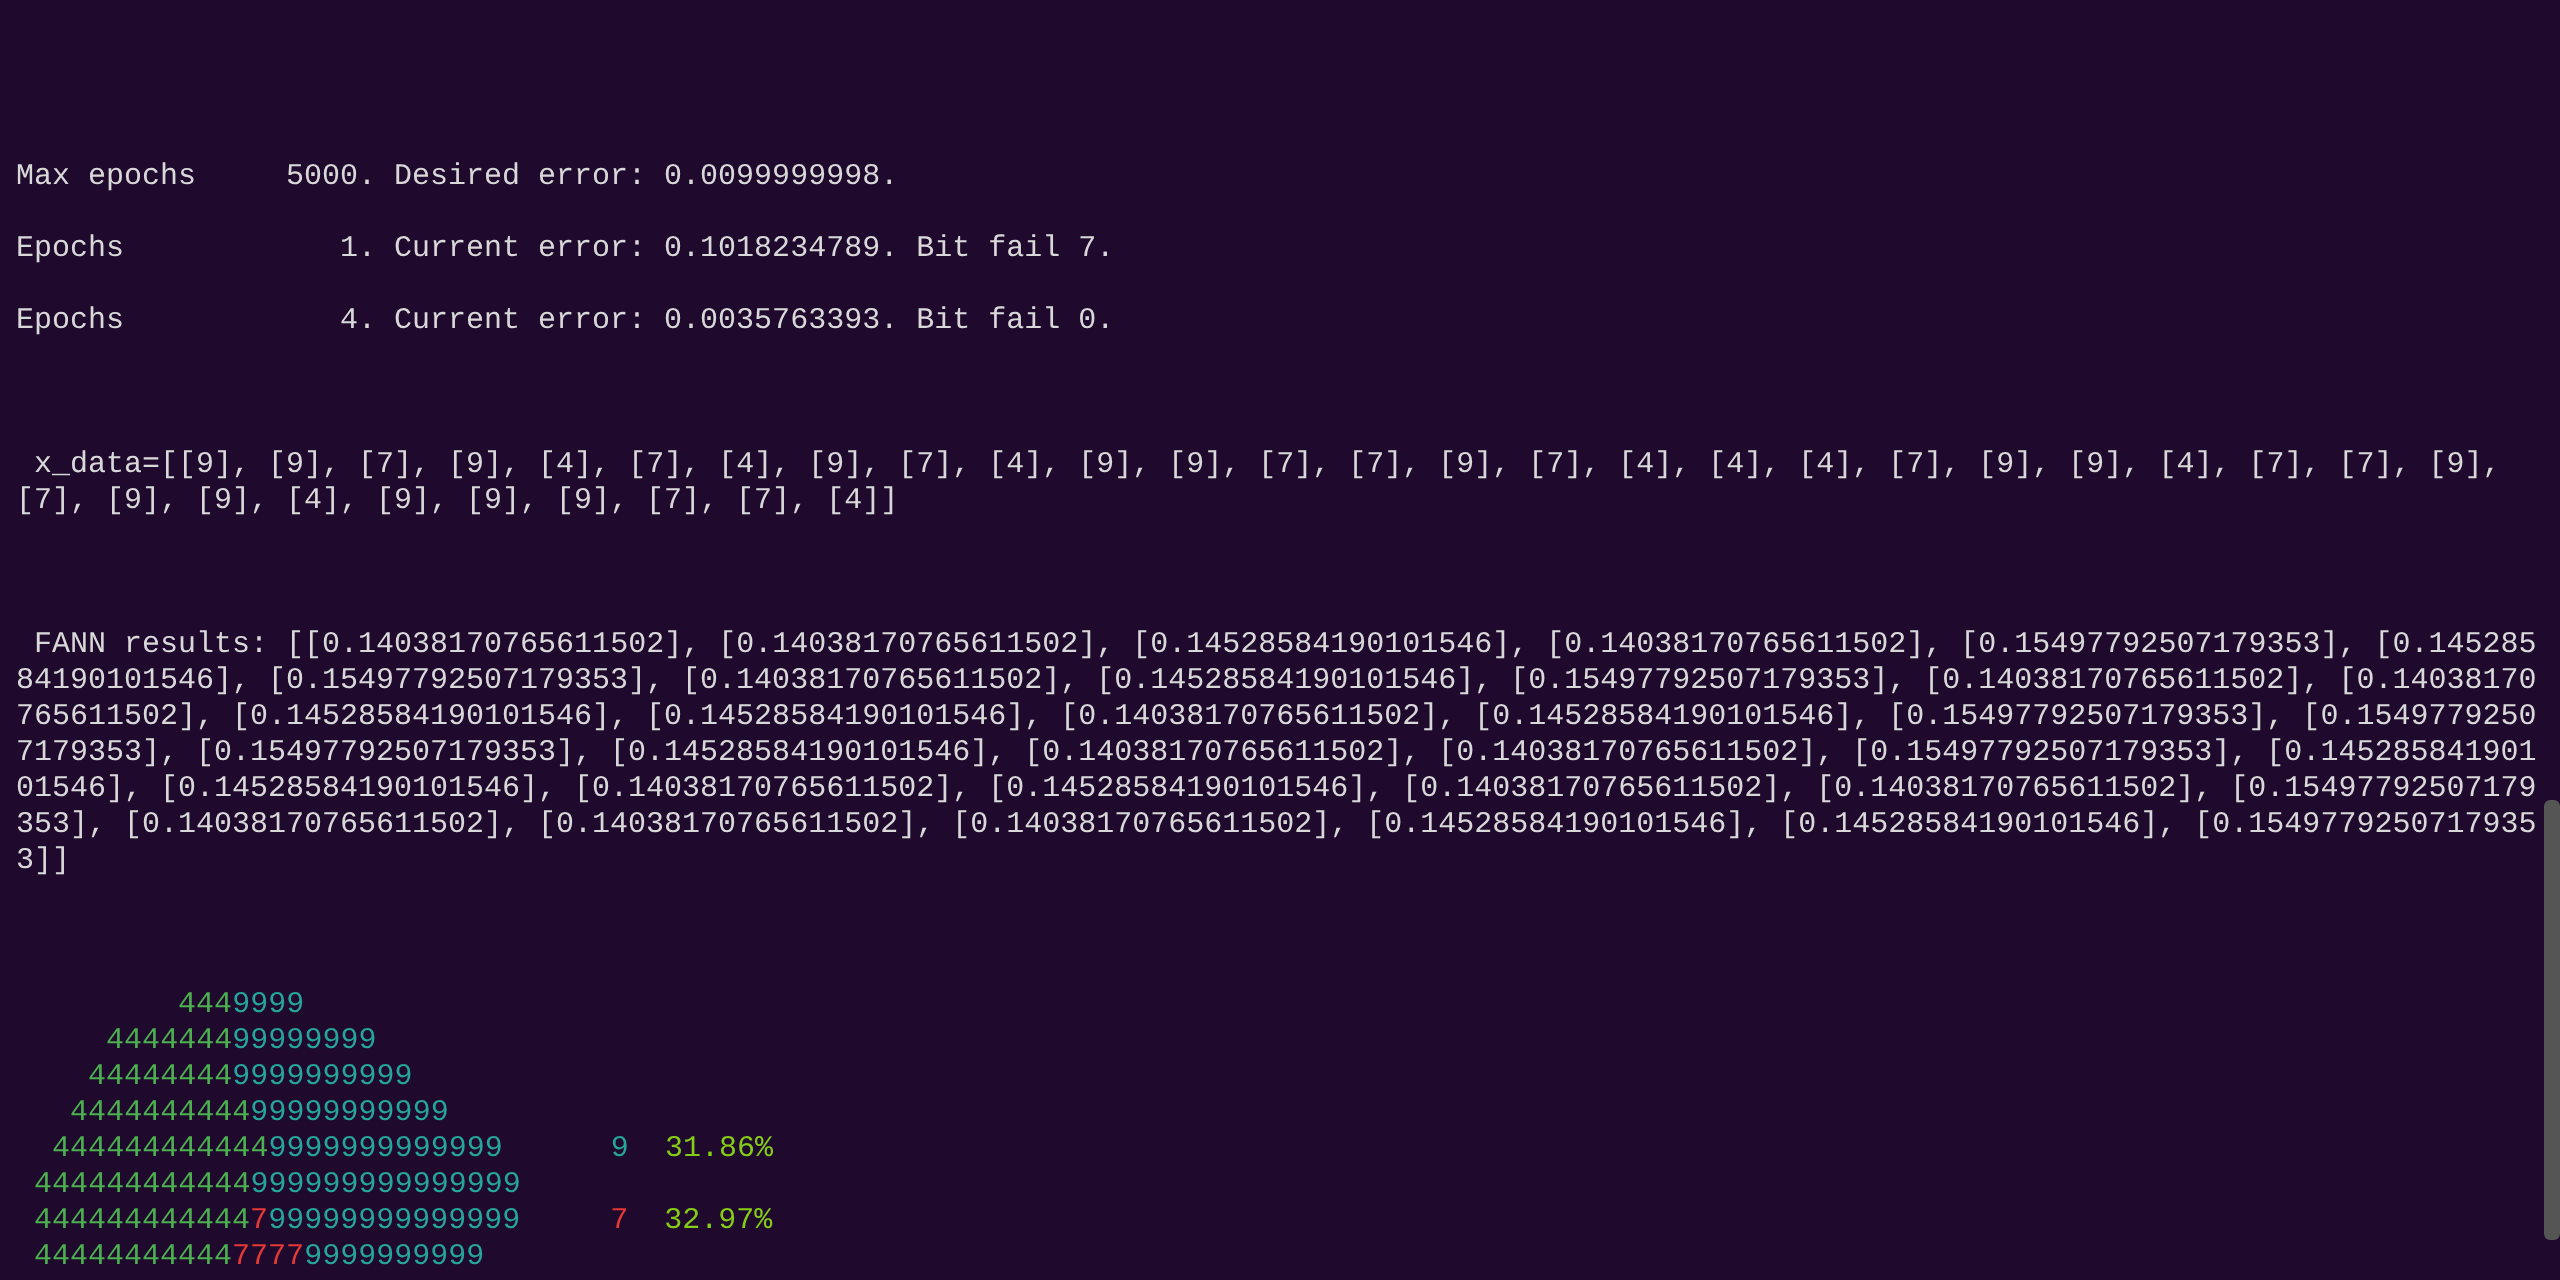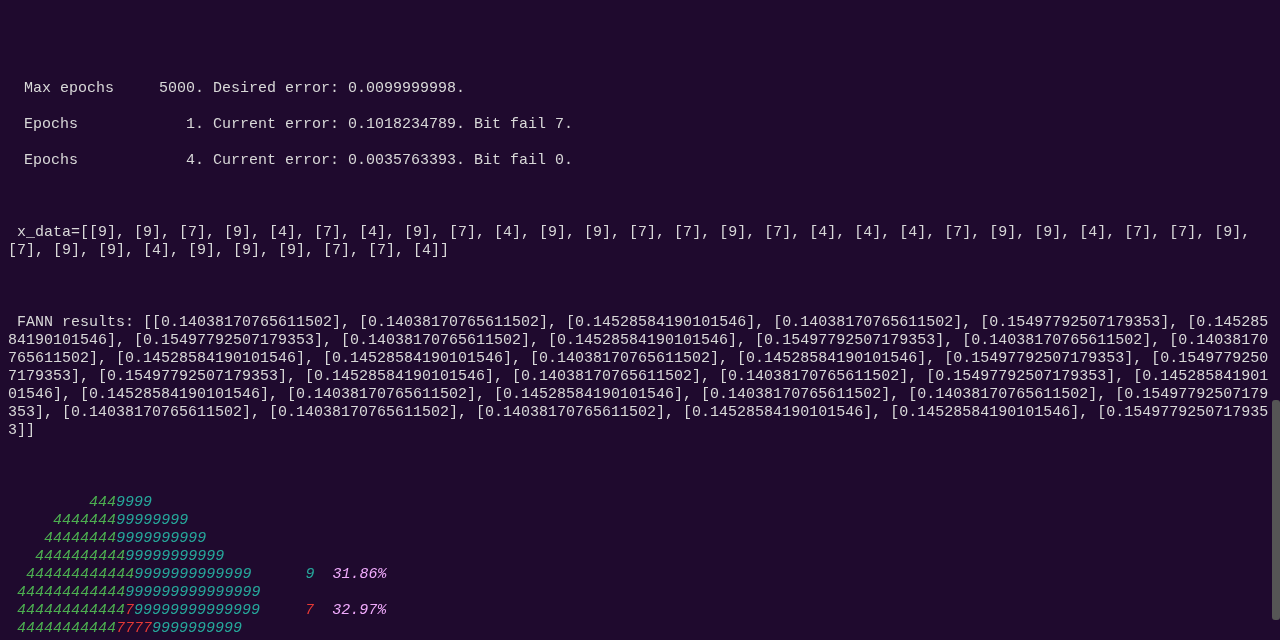--- a/index.html
+++ b/index.html
@@ -6,27 +6,27 @@
     body {
       background: #1f0a2e;
       color: #d8d8d8;
       font-family: 'Courier New', monospace;
       font-size: 15px;
       line-height: 1.2;
       padding: 8px;
       overflow-x: hidden;
       white-space: pre;
     }
-    .header-line { color: #d8d8d8; margin-left: 16px; }
+    .header-line { color: #d8d8d8; }
     .wrapped { white-space: pre-wrap; word-break: break-all; }
-    .pie-row { white-space: pre; font-style: italic; }
+    .pie-row { white-space: pre; }
     .g4 { color: #4caf50; }
     .r7 { color: #e53935; }
     .c9 { color: #26a69a; }
-    .pct { color: #f0abfc; }
+    .pct { color: #84cc16; }
     .scrollbar {
       position: fixed;
       right: 0;
       top: 400px;
       width: 8px;
       height: 220px;
       background: #555;
       border-radius: 3px;
     }
   </style>

